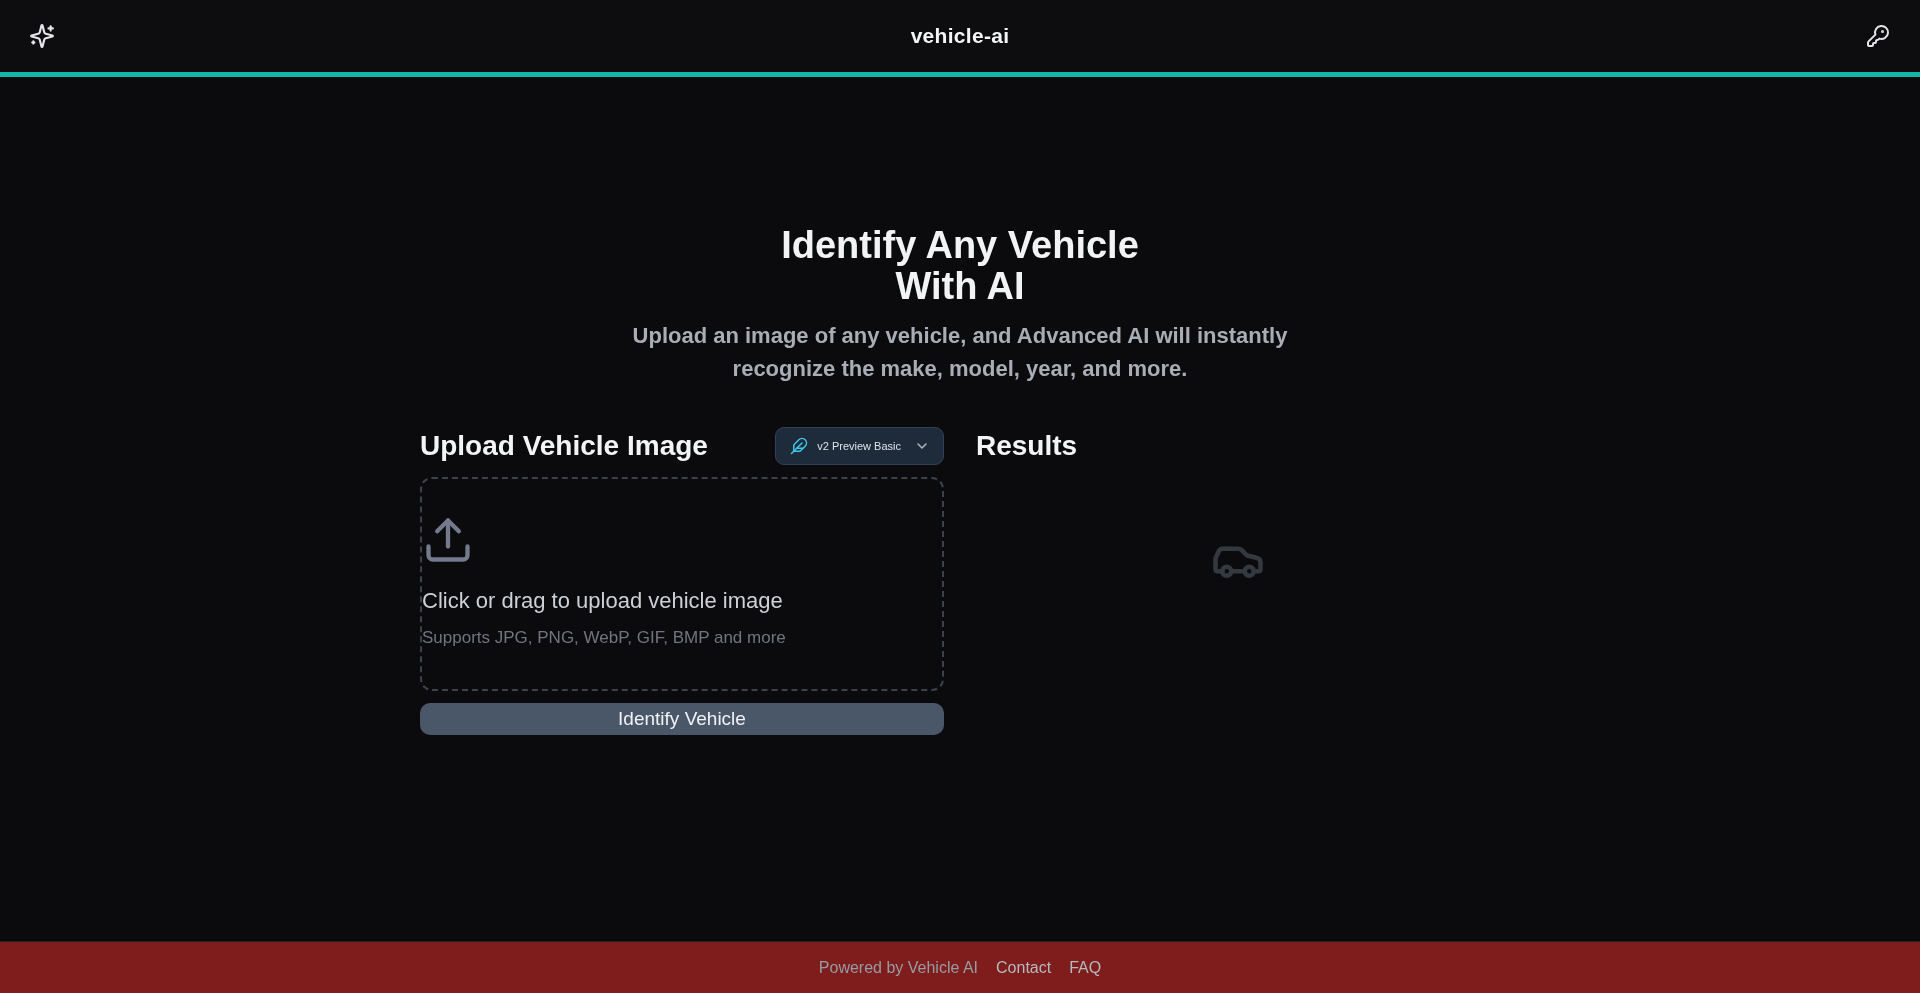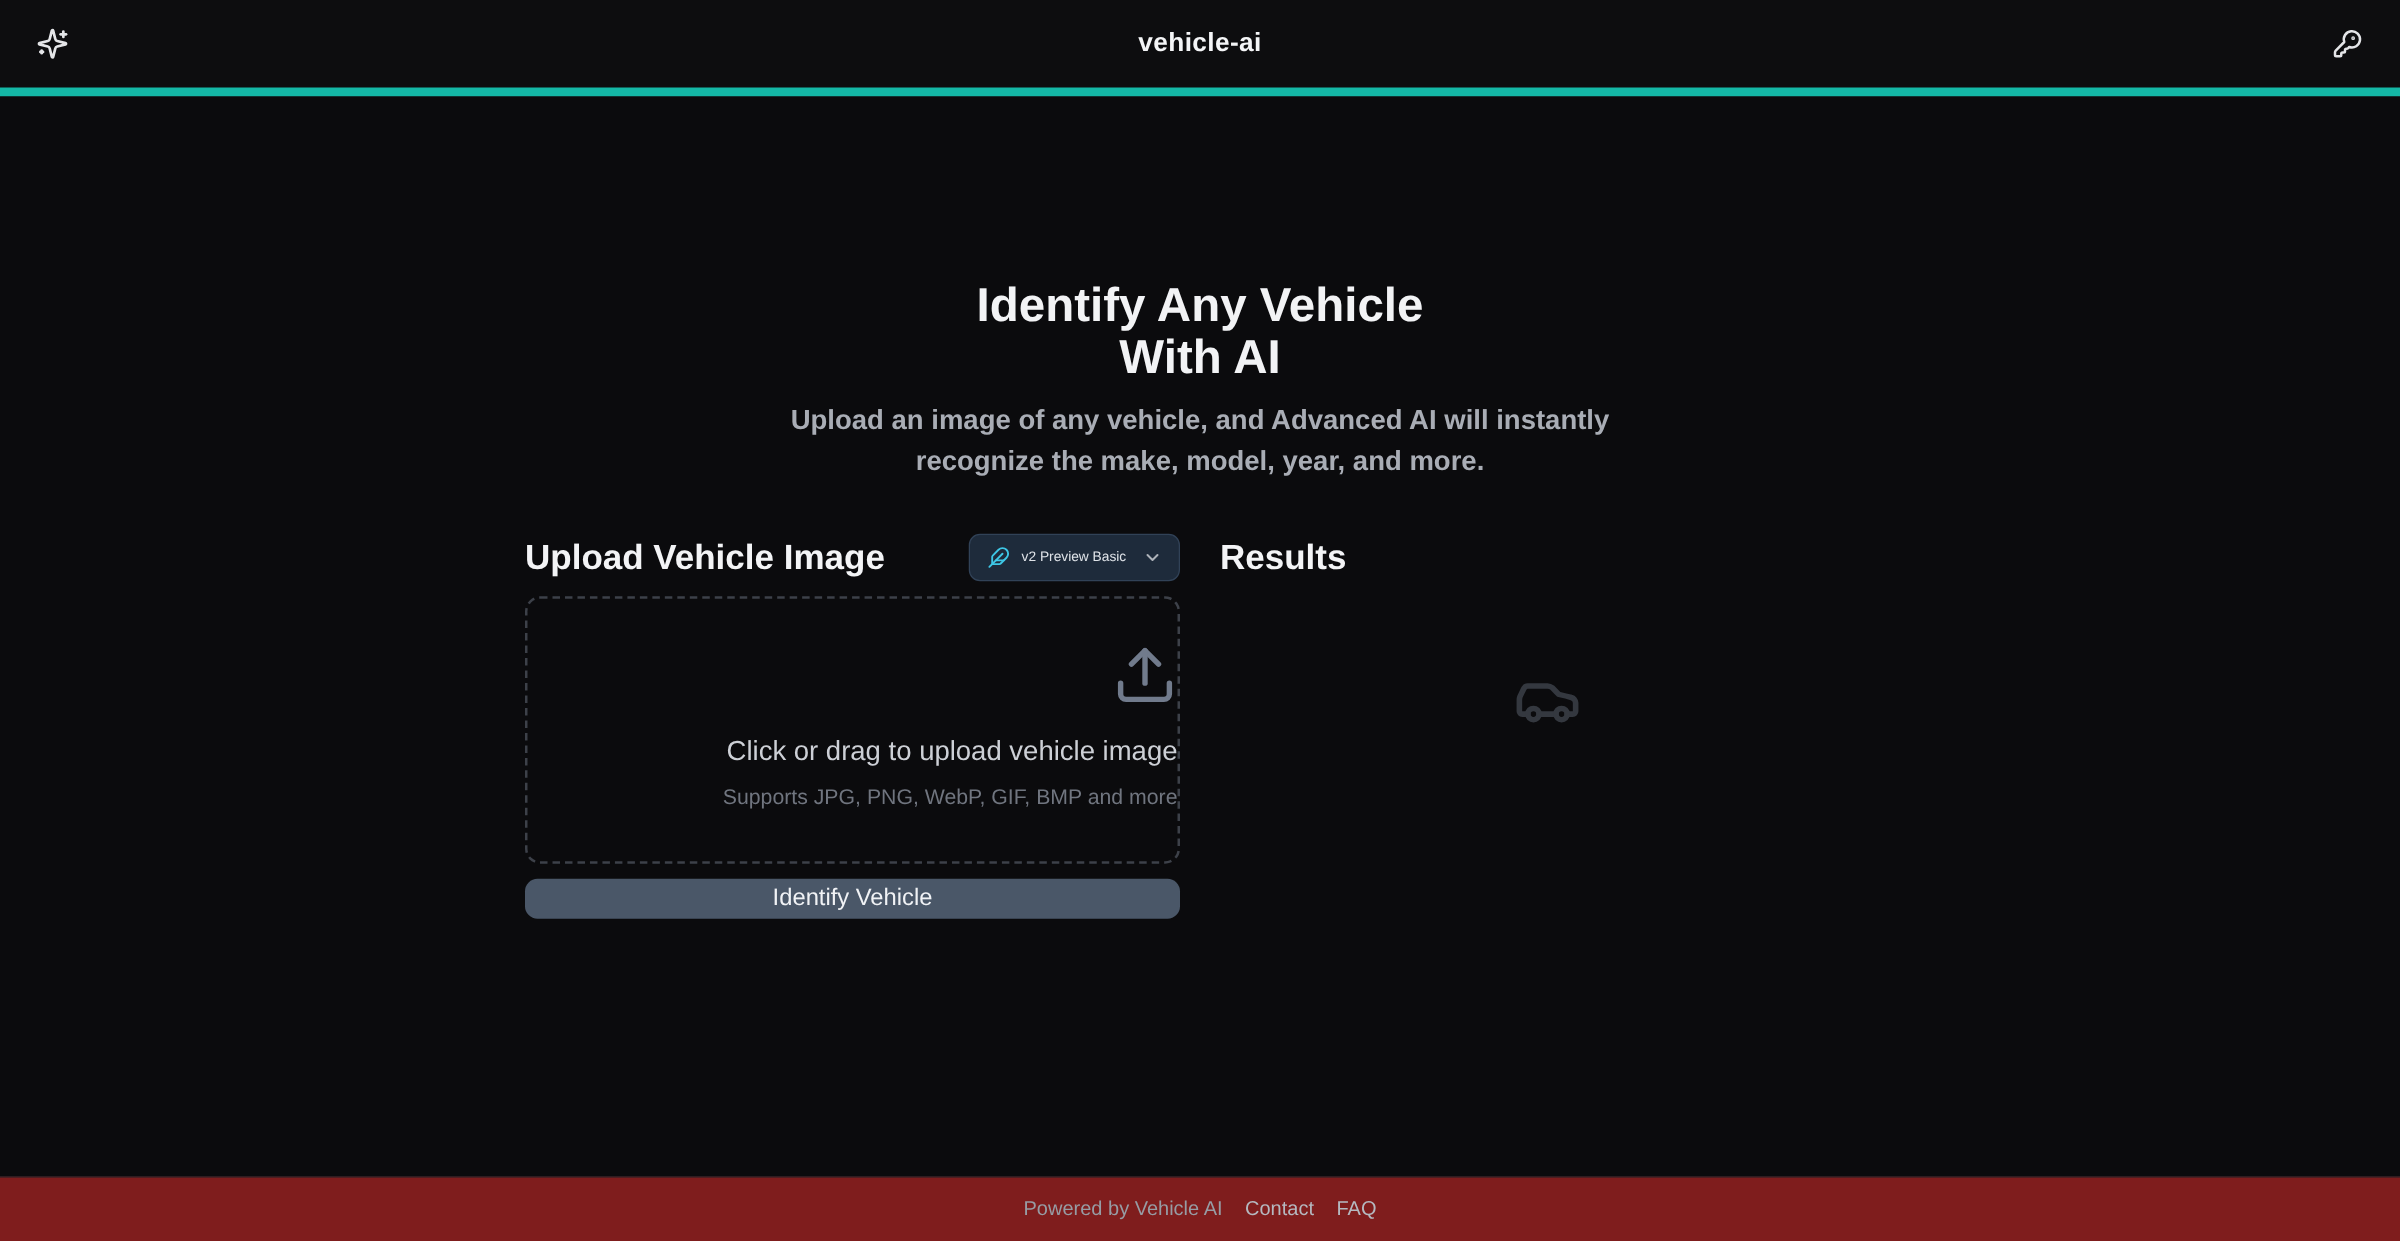--- a/index.html
+++ b/index.html
@@ -10,21 +10,21 @@
     color:#e8e9eb;
     display:flex;
     flex-direction:column;
     overflow:hidden;
   }
 
   
   .topbar {
     height:77px;
     background:#0d0d0f;
-    border-bottom:7px solid #14b8a6;
+    border-bottom:5px solid #14b8a6;
     display:flex;
     align-items:center;
     justify-content:space-between;
     padding:12px 24px;
     position:relative;
     flex:0 0 auto;
   }
   .topbar .icon-btn {
     width:36px; height:36px;
     display:flex; align-items:center; justify-content:center;
@@ -96,21 +96,21 @@
     font-family:"Liberation Sans", sans-serif;
   }
   .model-select .chev { margin-left:4px; display:flex; }
 
   .dropzone {
     height:214px;
     border:2px dashed #3d4149;
     border-radius:12px;
     display:flex;
     flex-direction:column;
-    align-items:flex-end;
+    align-items:flex-start;
     justify-content:center;
     cursor:pointer;
     padding-bottom:6px;
   }
   .dropzone .dz-primary {
     margin-top:22px;
     font-size:22px;
     color:#cdd0d6;
   }
   .dropzone .dz-secondary {

